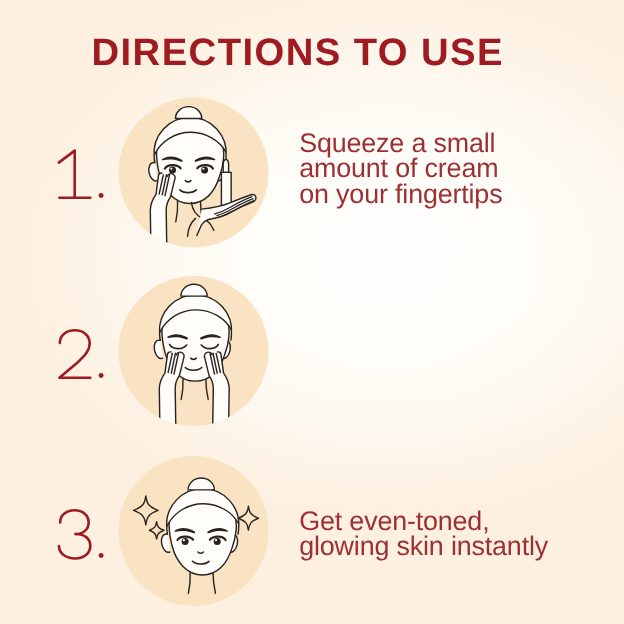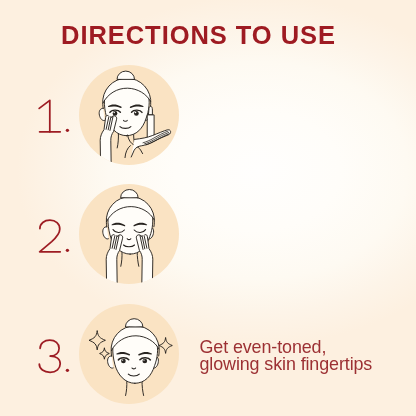--- a/index.html
+++ b/index.html
@@ -97,20 +97,23 @@
         <g fill="none">
           <path d="M29.9 51.6 L 27.1 64.3"></path>
           <path d="M32.0 51.4 L 29.2 64.8"></path>
           <path d="M34.0 51.6 L 31.0 65.4"></path>
         </g>
       </g>
         </g>
       </svg>
     </div>
 
+    <div class="txt" style="top:22.5px">Squeeze a small
+amount of cream
+on your fingertips</div>
   </div>
 
   <div class="step" style="top:184.3px;height:101px">
     <div class="numwrap" style="top:34.5px">
       <svg width="40" height="46" viewBox="0 0 40 46">
         <g fill="none" stroke="#9d1c23" stroke-width="1.75" stroke-linecap="round" stroke-linejoin="round">
           <path d="M1.9 9.6 C 1.9 4.4 6.3 1.2 11.9 1.2 C 17.7 1.2 21.8 4.7 21.8 10 C 21.8 14.7 18.6 18.2 13.7 22.6 L 1.6 32.8 L 22.2 32.8"></path>
         </g>
         <circle cx="29.4" cy="31.3" r="1.65" fill="#9d1c23"></circle>
       </svg>
@@ -212,15 +215,15 @@
         </g>
         <g fill="none" stroke="#282420" stroke-width="0.95" stroke-linejoin="round">
           <path d="M18.2 26.6 C 18.9 32.3 20.5 34 26.4 36.3 C 20.5 38.6 18.9 40.3 18.2 45.9 C 17.5 40.3 15.9 38.6 10 36.3 C 15.9 34 17.5 32.3 18.2 26.6 Z"></path>
           <path d="M25.4 43.8 C 25.8 47.2 26.8 48.2 30.3 49.5 C 26.8 50.9 25.8 51.9 25.4 55.2 C 25 51.9 24 50.9 20.6 49.5 C 24 48.2 25 47.2 25.4 43.8 Z"></path>
           <path d="M86.6 33.5 C 87.2 38.2 88.5 39.6 93.3 41.5 C 88.5 43.4 87.2 44.8 86.6 49.4 C 86 44.8 84.7 43.4 79.9 41.5 C 84.7 39.6 86 38.2 86.6 33.5 Z"></path>
         </g>
       </svg>
     </div>
 
     <div class="txt" style="top:35.3px">Get even-toned,
-glowing skin fingertips</div>
+glowing skin instantly</div>
   </div>
 </div>
 
 </body></html>

